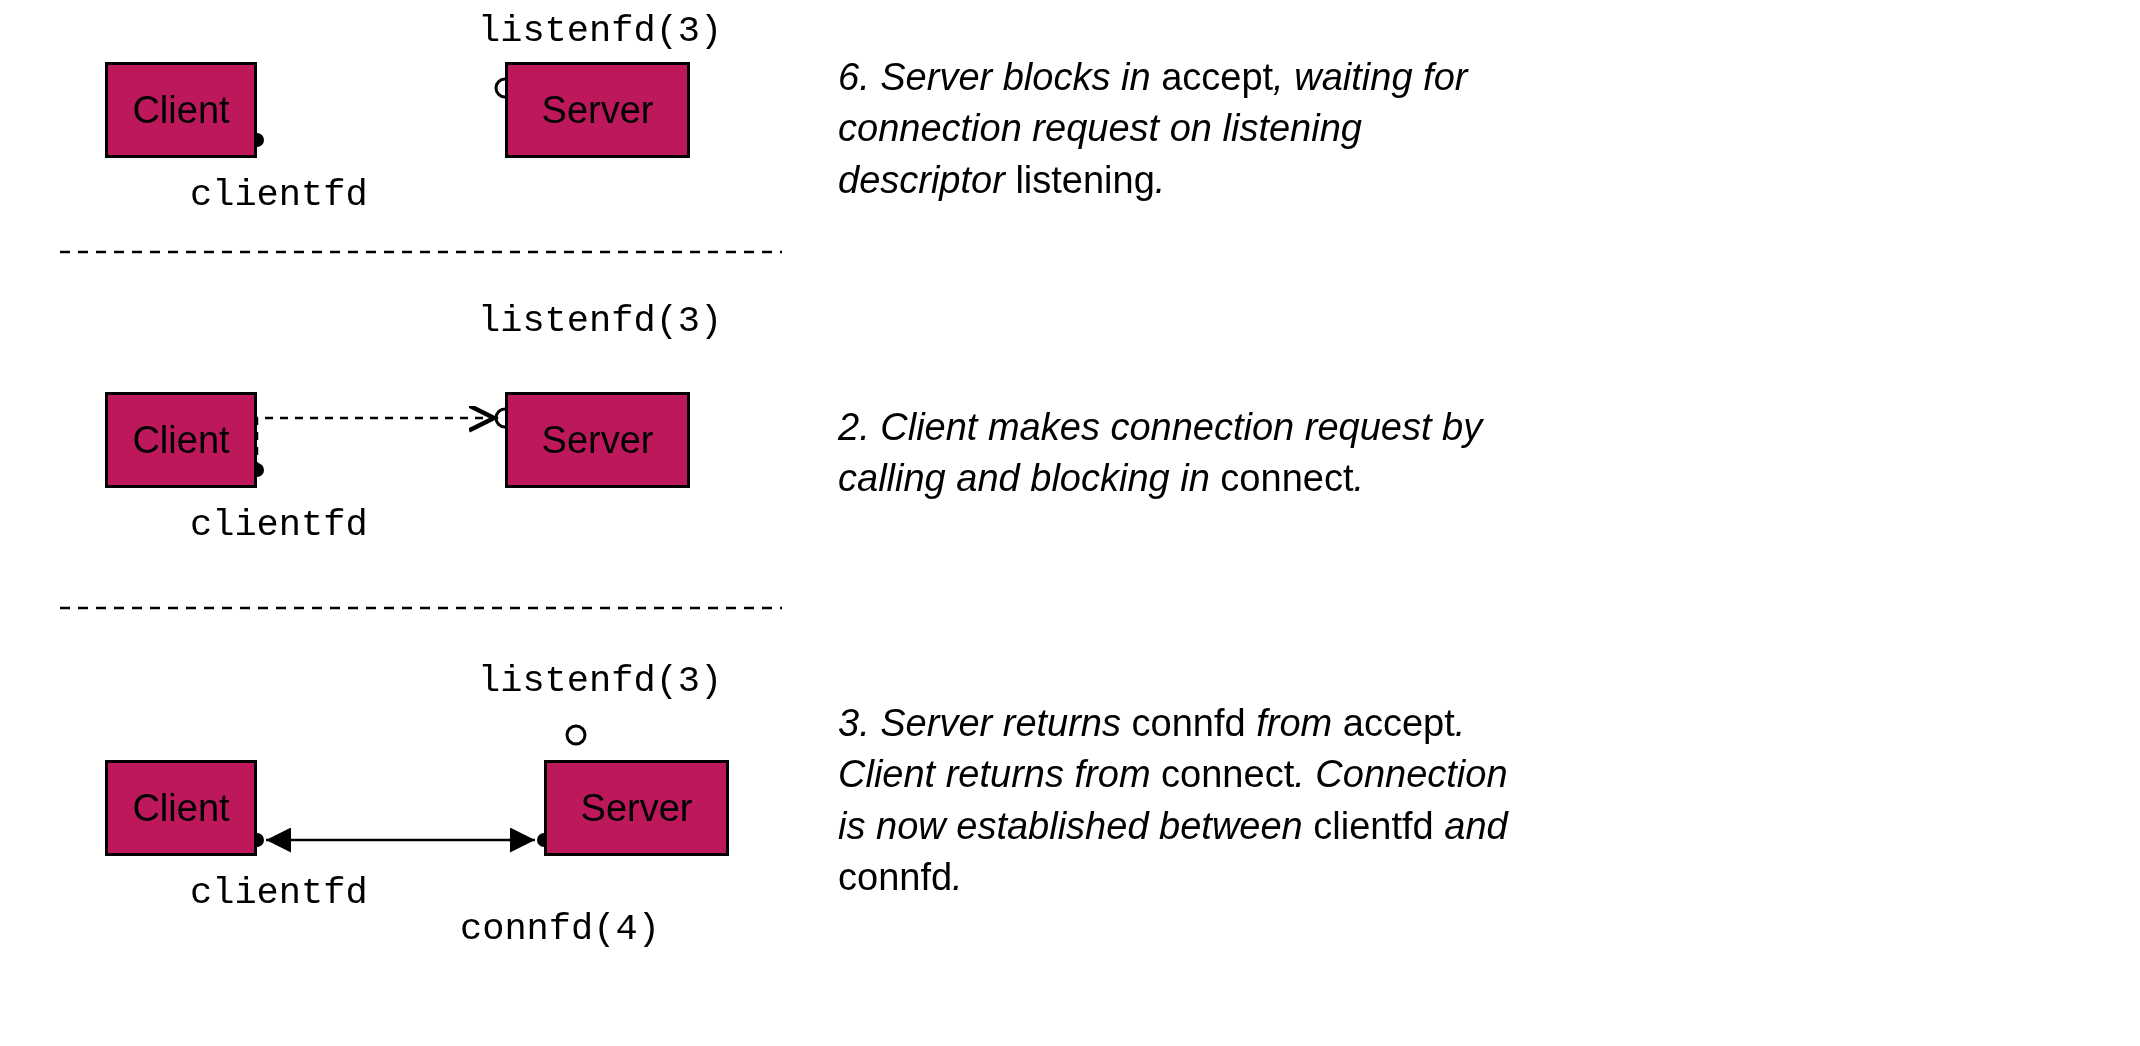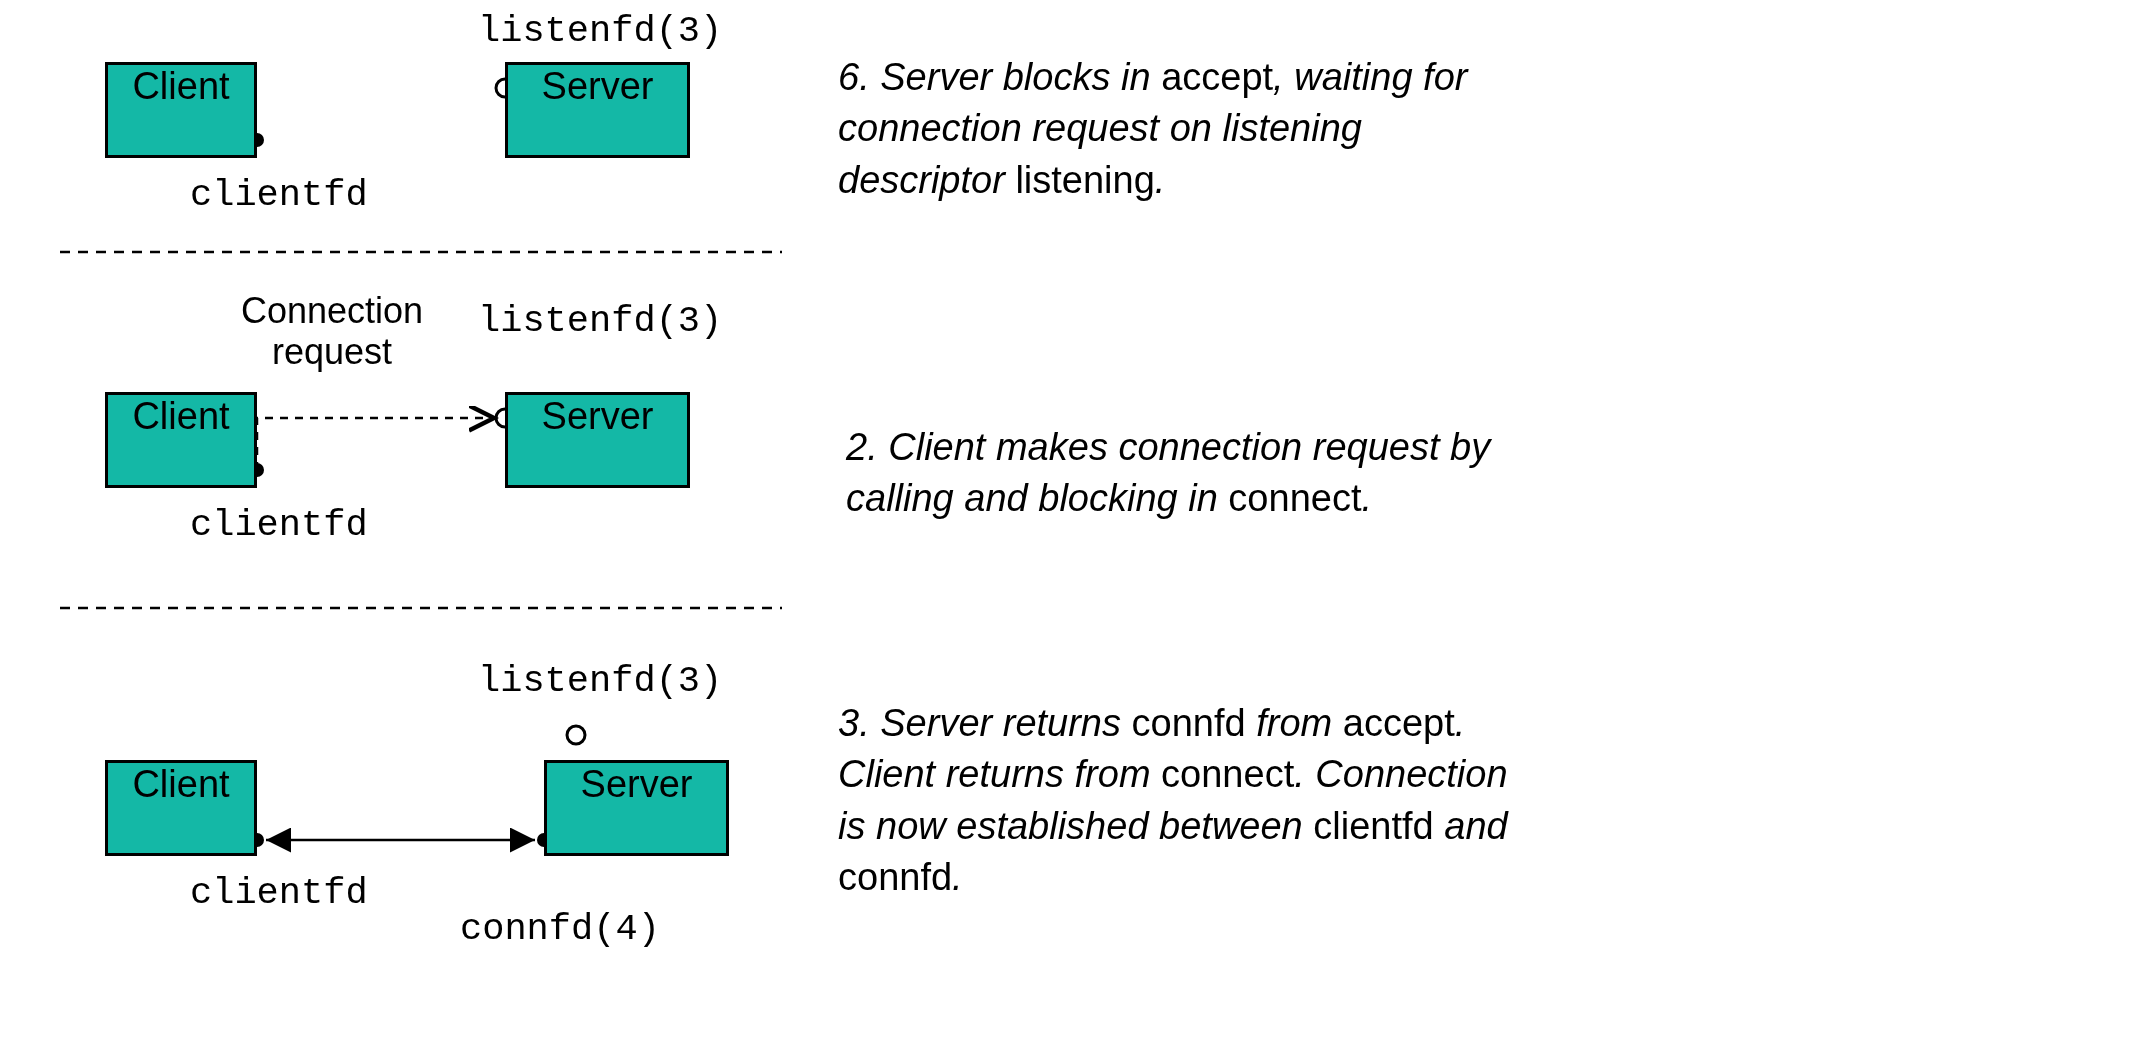--- a/index.html
+++ b/index.html
@@ -20,22 +20,23 @@
     height: 1046px;
   }
   svg.diagram {
     position: absolute;
     top: 0;
     left: 0;
   }
   .box {
     position: absolute;
     border: 3.5px solid #000;
-    background: #14b8a6;
+    background: #be185d;
     display: flex;
+    align-items: center;
     justify-content: center;
     font-size: 38px;
     font-weight: 400;
   }
   .lbl {
     position: absolute;
     font-family: "Courier New", Courier, monospace;
     font-size: 37px;
     white-space: nowrap;
   }
@@ -112,26 +113,22 @@
   </div>
 
   <div class="box" style="left:105px; top:392px; width:152px; height:96px;">
     <span>Client</span>
   </div>
   <div class="box" style="left:505px; top:392px; width:185px; height:96px;">
     <span>Server</span>
   </div>
   <div class="lbl" style="left:190px; top:504px;">clientfd</div>
   <div class="lbl" style="left:478px; top:300px;">listenfd(3)</div>
-  <div class="sans-lbl" style="left:232px; top:290px; width:200px;">
-    <span>Connection</span><br>
-    <span>request</span>
-  </div>
 
-  <div class="caption" style="left:838px; top:422px;margin-left:8px;">
+  <div class="caption" style="left:838px; top:402px;">
     <span>2. Client makes connection request by calling and blocking in </span><span class="code">connect</span><span>.</span>
   </div>
 
   <div class="box" style="left:105px; top:760px; width:152px; height:96px;">
     <span>Client</span>
   </div>
   <div class="box" style="left:544px; top:760px; width:185px; height:96px;">
     <span>Server</span>
   </div>
   <div class="lbl" style="left:190px; top:872px;">clientfd</div>

